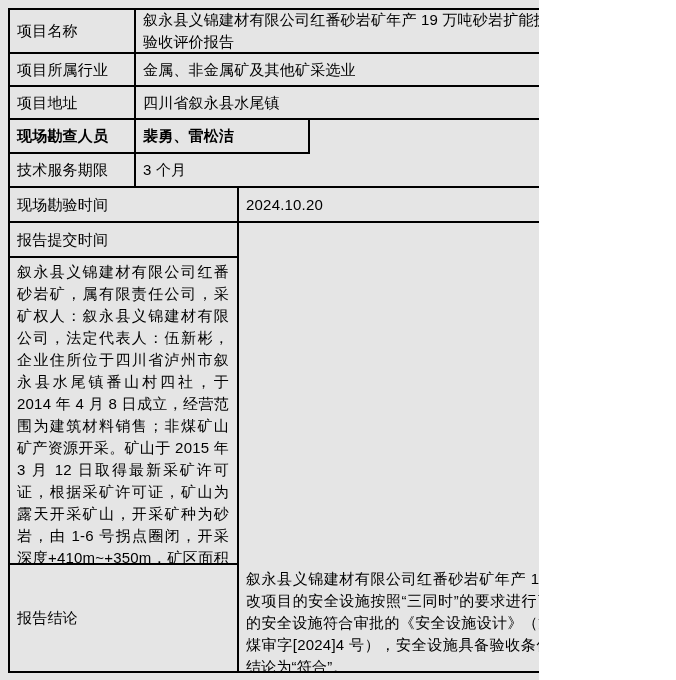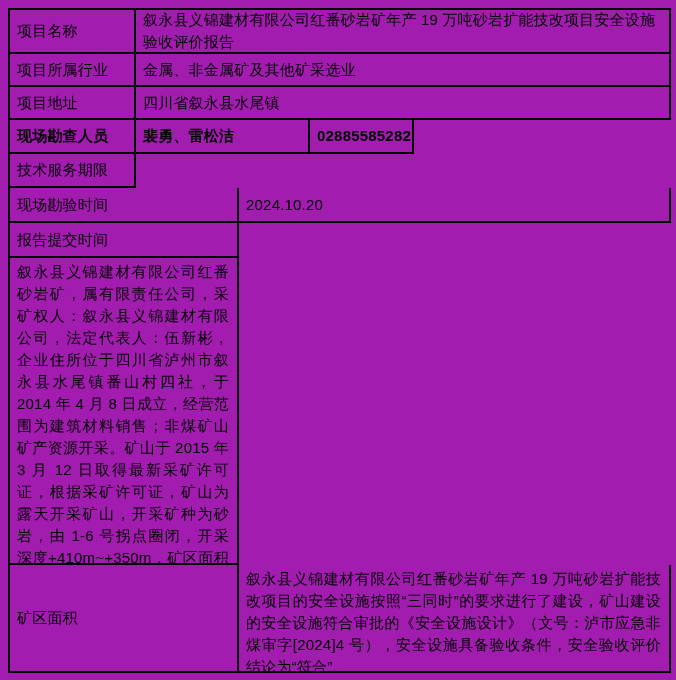--- a/index.html
+++ b/index.html
@@ -2,23 +2,23 @@
 <html><head>
 <meta charset="utf-8">
 <style>
   html, body {
     margin: 0;
     padding: 0;
     background: #ffffff;
   }
   .page {
     position: relative;
-    width: 676px;
+    width: 539px;
     height: 680px;
-    background: #a21caf;
+    background: #e5e5e5;
     color: #000000;
     font-family: "Liberation Sans", "DejaVu Sans", sans-serif;
     overflow: hidden;
   }
   .tbl {
     position: absolute;
     left: 8px;
     top: 8px;
     width: 663px;
     border-top: 2px solid #000;
@@ -98,28 +98,28 @@
       </div>
     </div>
 
     <div class="row cols-b h4">
       <div class="cell label">
         <span>现场勘查人员</span>
       </div>
       <div class="cell value">
         <span>裴勇、雷松洁</span>
       </div>
-      <div class="cell value">
-        <span>02885585282</span>
-      </div>
     </div>
 
     <div class="row cols-a h5">
       <div class="cell label">
         <span>技术服务期限</span>
+      </div>
+      <div class="cell value">
+        <span>3 个月</span>
       </div>
     </div>
 
     <div class="row cols-c h6">
       <div class="cell label">
         <span>现场勘验时间</span>
       </div>
       <div class="cell value">
         <span>2024.10.20</span>
       </div>
@@ -132,21 +132,21 @@
     </div>
 
     <div class="row cols-c h8">
       <div class="cell value top justify">
         <span>叙永县义锦建材有限公司红番砂岩矿，属有限责任公司，采矿权人：叙永县义锦建材有限公司，法定代表人：伍新彬，企业住所位于四川省泸州市叙永县水尾镇番山村四社，于 2014 年 4 月 8 日成立，经营范围为建筑材料销售；非煤矿山矿产资源开采。矿山于 2015 年 3 月 12 日取得最新采矿许可证，根据采矿许可证，矿山为露天开采矿山，开采矿种为砂岩，由 1-6 号拐点圈闭，开采深度+410m~+350m，矿区面积 0.0733km2，采矿许可证登记生产规模为 6 万吨/年。矿山于 2020 年 7 月 16 日取得安全生产许可证。矿山现有的生产规模为 6 万吨/年，在目前安全形势的大背景下不具有市场生存能力，急需提高砂岩产能满足市场需求，因此，企业在叙永县经济商务科学技术局进行固定资产投资项目备案，由 6 万吨/年扩建至 19 万吨/年，备案号为：川投资备【2307-510524-07-02-920829】JXQB-0139)，立项备案生产规模为 19 万吨/年。</span>
       </div>
     </div>
 
     <div class="row cols-c h9">
       <div class="cell label">
-        <span>矿区面积</span>
+        <span>报告结论</span>
       </div>
       <div class="cell value top justify">
         <span>叙永县义锦建材有限公司红番砂岩矿年产 19 万吨砂岩扩能技改项目的安全设施按照“三同时”的要求进行了建设，矿山建设的安全设施符合审批的《安全设施设计》（文号：泸市应急非煤审字[2024]4 号），安全设施具备验收条件，安全验收评价结论为“符合”。</span>
       </div>
     </div>
 
   </div>
 </div>
 
 </body></html>

